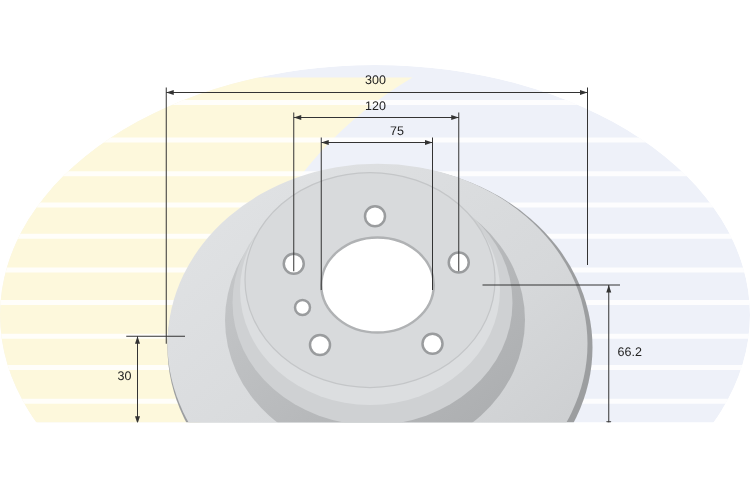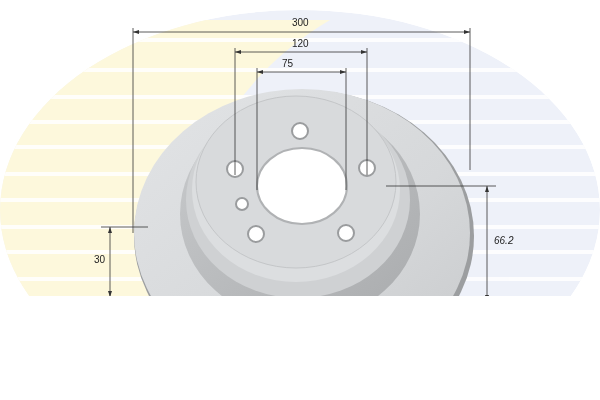--- a/index.html
+++ b/index.html
@@ -1,17 +1,17 @@
 <!DOCTYPE html>
 <html><head>
 <meta charset="utf-8">
 <style>
   html, body { margin:0; padding:0; background:#ffffff; }
   #canvas { position:relative; width:600px; height:296px; overflow:hidden; background:#ffffff;
-    font-family:"Liberation Sans", sans-serif; }
+    font-family:"Liberation Sans", sans-serif;margin-top:42px; }
   svg { position:absolute; left:0; top:0; }
   .dim-label { position:absolute; font-size:10px; color:#222; font-family:"Liberation Sans", sans-serif; }
   .note { position:absolute; font-size:11px; color:#222; font-family:"Liberation Sans", sans-serif; }
 </style>
 </head>
 <body>
 
 <div id="canvas">
   <svg width="600" height="400" viewBox="0 0 600 400">
     <defs>
@@ -100,16 +100,16 @@
       <polygon points="346,72 340,70 340,74"></polygon>
       <polygon points="110,227 108,233 112,233"></polygon>
       <polygon points="110,297 108,291 112,291"></polygon>
       <polygon points="487,186 485,192 489,192"></polygon>
       <polygon points="487,301 485,295 489,295"></polygon>
     </g>
   </svg>
 
   <span class="dim-label" style="left:292px;top:17px;">300</span>
   <span class="dim-label" style="left:292px;top:38px;text-align:right;">120</span>
-  <span class="dim-label" style="left:282px;top:58px;text-align:center;">75</span>
+  <span class="dim-label" style="left:312px;top:58px;text-align:center;">75</span>
   <span class="dim-label" style="left:94px;top:254px;">30</span>
-  <span class="dim-label" style="left:494px;top:235px;font-style:italic;">66.2</span>
+  <span class="dim-label" style="left:494px;top:235px;">66.2</span>
 </div>
 
 </body></html>

